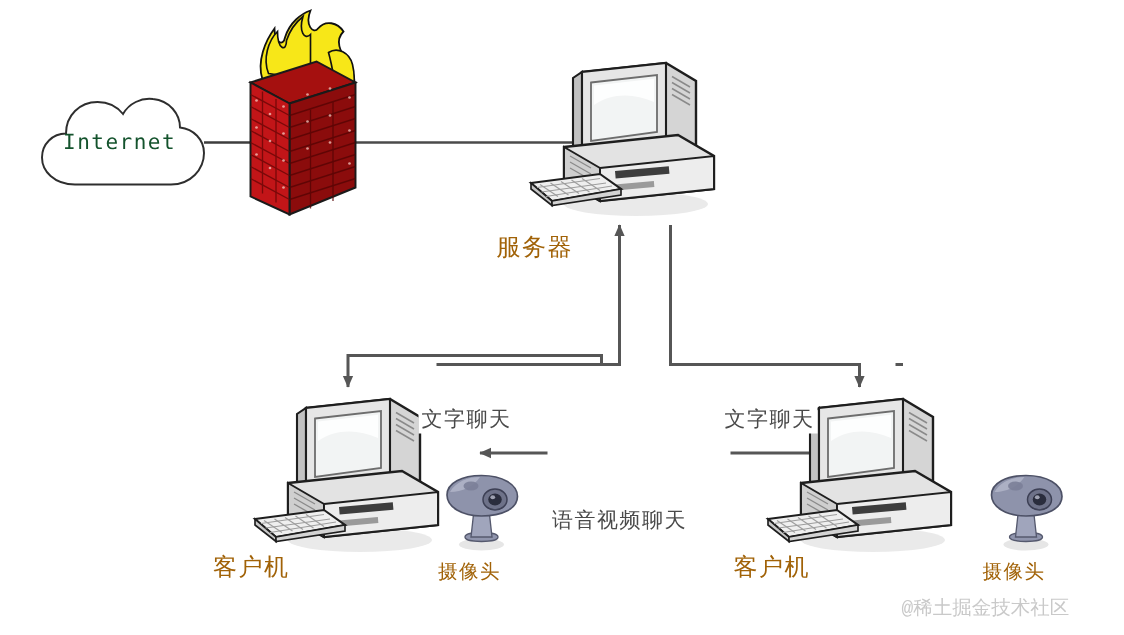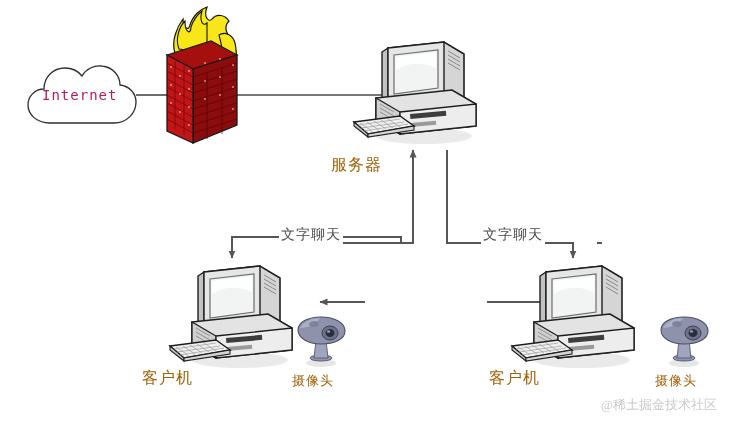--- a/index.html
+++ b/index.html
@@ -30,45 +30,46 @@
   .cn-label {
     font-size: 16px;
     font-weight: 500;
     color: #a16207;
   }
   .edge-label {
     font-size: 14px;
     color: #4a4a4a;
     background: #ffffff;
     padding: 0 2px;
+    margin-top: 45px;
   }
   .watermark {
     position: absolute;
-    font-family: Liberation Serif, serif;
+    font-family: Liberation Mono, monospace;
     font-size: 13px;
     color: #c9c9c9;
     white-space: nowrap;
   }
   svg.layer {
     position: absolute;
     left: 0;
     top: 0;
     width: 749px;
     height: 423px;
     pointer-events: none;
   }
   svg.art {
     position: absolute;
     overflow: visible;
   }
   .internet-text {
     position: absolute;
     font-family: "DejaVu Sans Mono", "Liberation Mono", monospace;
     font-size: 14px;
-    color: #be185d;
+    color: #14532d;
     letter-spacing: 1px;
     white-space: nowrap;
   }
 </style>
 </head>
 <body>
 
 <div id="canvas">
 
   <svg class="layer" viewBox="0 0 749 423">
@@ -363,16 +364,17 @@
       <ellipse cx="36.5" cy="19.5" rx="1.6" ry="1.3" fill="#c5c8d8" opacity="0.75"></ellipse>
       <ellipse cx="22" cy="12" rx="5" ry="3" fill="#7b8098" opacity="0.9"></ellipse>
     </svg>
   </div>
   <div class="label cn-label" style="left:655px; top:372px; font-size:13px;">摄像头</div>
 
   <div class="label edge-label" style="left:279px; top:226px;">文字聊天</div>
 
   <div class="label edge-label" style="left:481px; top:226px;">文字聊天</div>
 
+  <div class="label edge-label" style="left:366px; top:293px;">语音视频聊天</div>
 
   <div class="watermark" style="left:601px; top:396px;">@稀土掘金技术社区</div>
 
 </div>
 
 </body></html>

